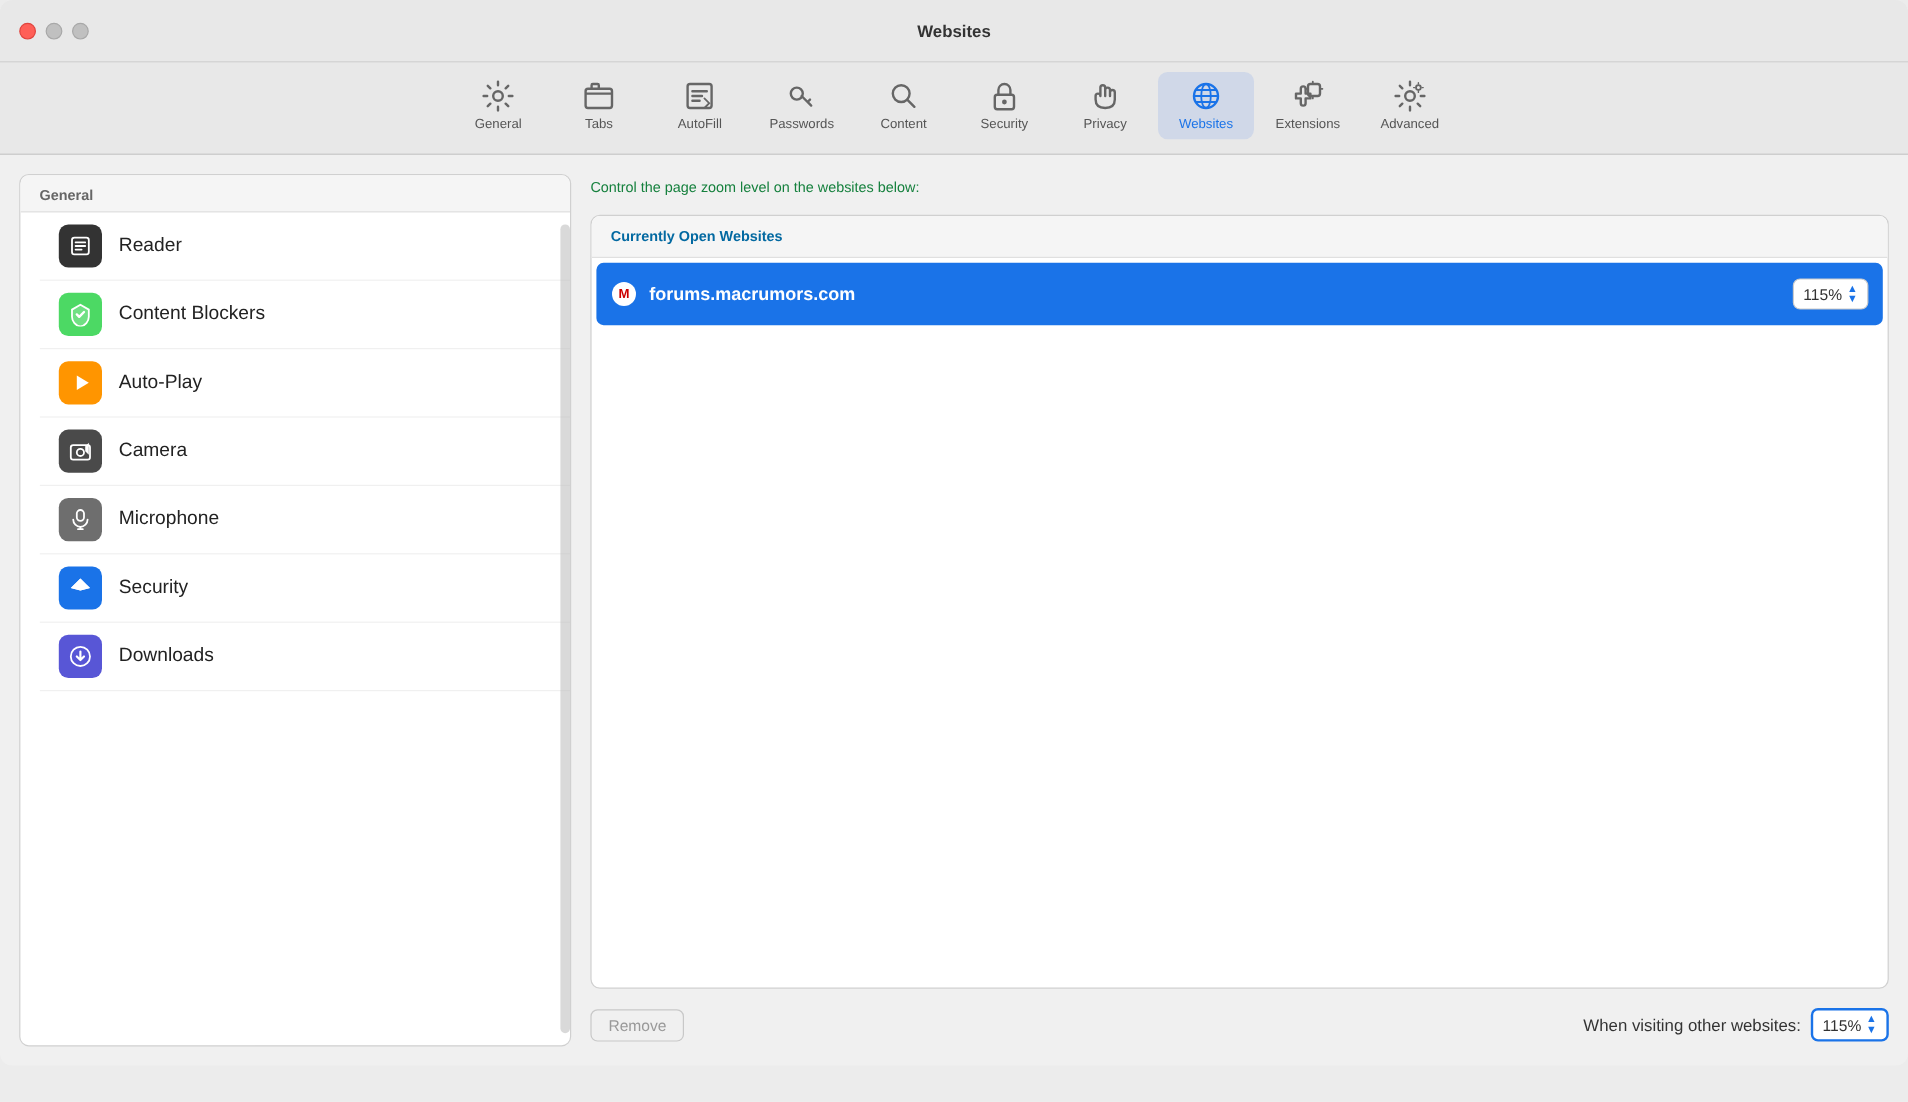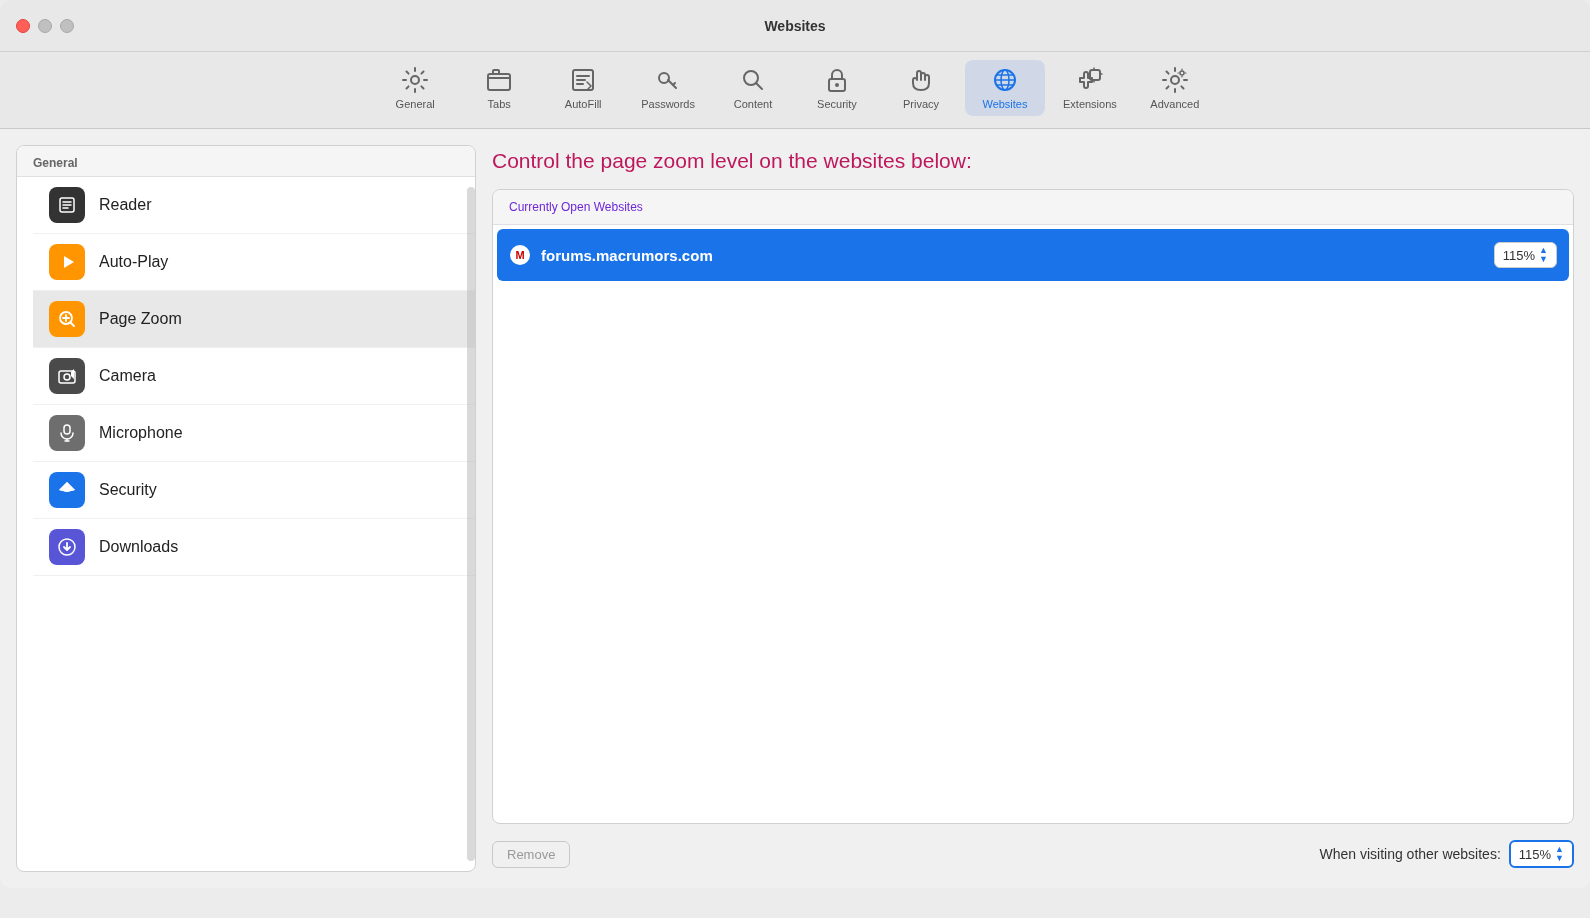--- a/index.html
+++ b/index.html
@@ -198,41 +198,42 @@
 
     
     .right-panel {
       flex: 1;
       display: flex;
       flex-direction: column;
       gap: 12px;
     }
 
     .panel-description {
-      font-size: 21px;
-      color: #be185d;
+      font-size: 12px;
+      color: #15803d;
       padding: 4px 0;
     }
 
     .websites-table-container {
       flex: 1;
       background: white;
       border: 1px solid #d0d0d0;
       border-radius: 8px;
       overflow: hidden;
       display: flex;
       flex-direction: column;
     }
 
     .table-header {
       padding: 10px 16px;
       font-size: 12px;
-      color: #6d28d9;
+      color: #0369a1;
       background: #f5f5f5;
       border-bottom: 1px solid #e0e0e0;
+      font-weight: bold;
     }
 
     .table-body {
       flex: 1;
       overflow-y: auto;
     }
 
     .website-row {
       display: flex;
       align-items: center;
@@ -488,40 +489,39 @@
         <div class="sidebar-item">
           <div class="sidebar-item-icon icon-reader">
             <svg width="20" height="20" viewBox="0 0 20 20" fill="none">
               <rect x="3" y="3" width="14" height="14" rx="2" fill="none" stroke="white" stroke-width="1.5"></rect>
               <path d="M6 7h8M6 10h8M6 13h5" stroke="white" stroke-width="1.5" stroke-linecap="round"></path>
             </svg>
           </div>
           <span class="sidebar-item-label">Reader</span>
         </div>
 
+        <div class="sidebar-item">
+          <div class="sidebar-item-icon icon-content-blockers">
+            <svg width="20" height="20" viewBox="0 0 20 20" fill="none">
+              <path d="M10 2L3 6v6c0 3.9 3 7.4 7 8 4-0.6 7-4.1 7-8V6L10 2z" fill="rgba(255,255,255,0.2)" stroke="white" stroke-width="1.5"></path>
+              <path d="M7 10l2 2 4-4" stroke="white" stroke-width="2" stroke-linecap="round" stroke-linejoin="round"></path>
+            </svg>
+          </div>
+          <span class="sidebar-item-label">Content Blockers</span>
+        </div>
 
         <div class="sidebar-item">
           <div class="sidebar-item-icon icon-autoplay">
             <svg width="20" height="20" viewBox="0 0 20 20" fill="none">
               <path d="M7 4l10 6-10 6V4z" fill="white"></path>
             </svg>
           </div>
           <span class="sidebar-item-label">Auto-Play</span>
         </div>
 
-        <div class="sidebar-item active">
-          <div class="sidebar-item-icon icon-page-zoom">
-            <svg width="20" height="20" viewBox="0 0 20 20" fill="none">
-              <circle cx="9" cy="9" r="6" stroke="white" stroke-width="1.8"></circle>
-              <path d="M13.5 13.5l3.5 3.5" stroke="white" stroke-width="2" stroke-linecap="round"></path>
-              <path d="M6 9h6M9 6v6" stroke="white" stroke-width="1.8" stroke-linecap="round"></path>
-            </svg>
-          </div>
-          <span class="sidebar-item-label">Page Zoom</span>
-        </div>
 
         <div class="sidebar-item">
           <div class="sidebar-item-icon icon-camera">
             <svg width="20" height="20" viewBox="0 0 20 20" fill="none">
               <rect x="2" y="5" width="16" height="12" rx="2" stroke="white" stroke-width="1.5"></rect>
               <circle cx="10" cy="11" r="3" stroke="white" stroke-width="1.5"></circle>
               <path d="M14 6l3-3v10l-3-3V6z" fill="white" stroke="none"></path>
             </svg>
           </div>
           <span class="sidebar-item-label">Camera</span>

